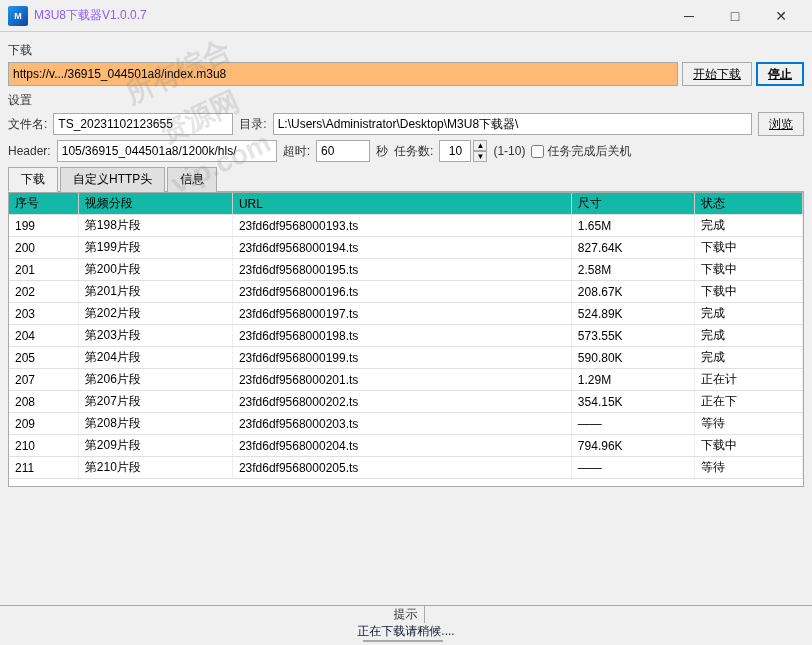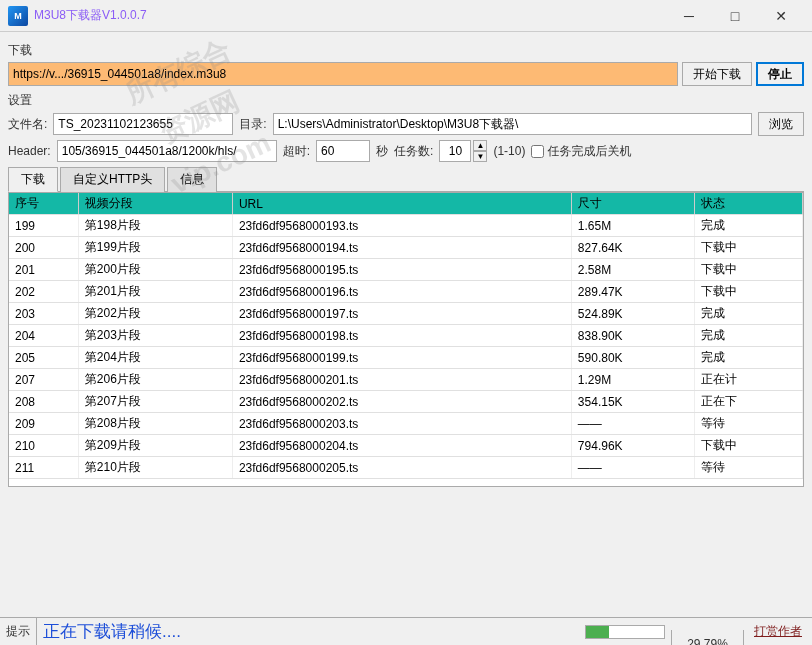--- a/index.html
+++ b/index.html
@@ -83,20 +83,21 @@
       background: #fdba74;
     }
     .btn {
       height: 24px;
       padding: 0 10px;
       border: 1px solid #aaa;
       background: #f0f0f0;
       cursor: pointer;
       font-size: 12px;
       white-space: nowrap;
+      text-decoration: underline;
     }
     .btn-blue {
       border: 2px solid #0078d7;
       background: #f0f0f0;
       font-weight: bold;
     }
     .settings-row {
       display: flex;
       align-items: center;
       gap: 6px;
@@ -225,43 +226,44 @@
       font-weight: bold;
       color: #888;
       text-align: center;
       line-height: 1.8;
       user-select: none;
     }
 
     
     .status-bar {
       position: absolute;
-      bottom: 0;
+      bottom: 12px;
       left: 0;
       width: 100%;
       height: 28px;
       background: #f0f0f0;
       border-top: 1px solid #aaa;
       display: flex;
       align-items: center;
+      flex-direction: column;
     }
     .status-hint {
       padding: 0 6px;
       font-size: 12px;
       color: #333;
       border-right: 1px solid #aaa;
       height: 100%;
       display: flex;
       align-items: center;
       white-space: nowrap;
     }
     .status-text {
       padding: 0 6px;
-      font-size: 17px;
-      color: #1d4ed8;
+      font-size: 12px;
+      color: #0f172a;
       flex: 1;
     }
     .progress-bar-wrap {
       width: 80px;
       height: 14px;
       border: 1px solid #aaa;
       background: white;
       margin-right: 6px;
     }
     .progress-bar-fill {
@@ -392,35 +394,35 @@
     <td>201</td>
     <td>第200片段</td>
     <td>23fd6df9568000195.ts</td>
     <td>2.58M</td>
     <td>下载中</td>
   </tr>
           <tr>
     <td>202</td>
     <td>第201片段</td>
     <td>23fd6df9568000196.ts</td>
-    <td>289.47K</td>
+    <td>208.67K</td>
     <td>下载中</td>
   </tr>
           <tr>
     <td>203</td>
     <td>第202片段</td>
     <td>23fd6df9568000197.ts</td>
     <td>524.89K</td>
     <td>完成</td>
   </tr>
           <tr>
     <td>204</td>
     <td>第203片段</td>
     <td>23fd6df9568000198.ts</td>
-    <td>838.90K</td>
+    <td>573.55K</td>
     <td>完成</td>
   </tr>
           <tr>
     <td>205</td>
     <td>第204片段</td>
     <td>23fd6df9568000199.ts</td>
     <td>590.80K</td>
     <td>完成</td>
   </tr>
           <tr>

